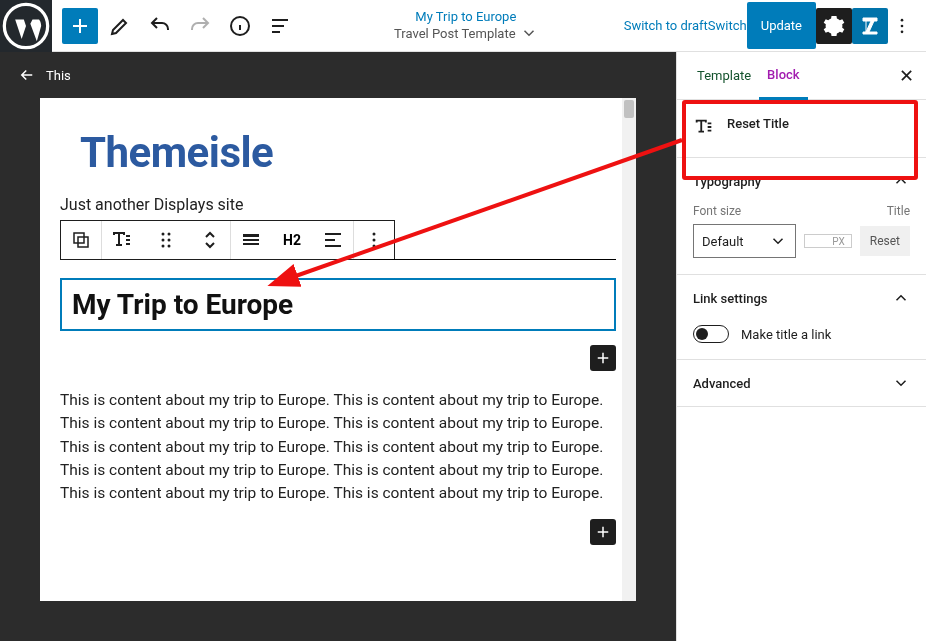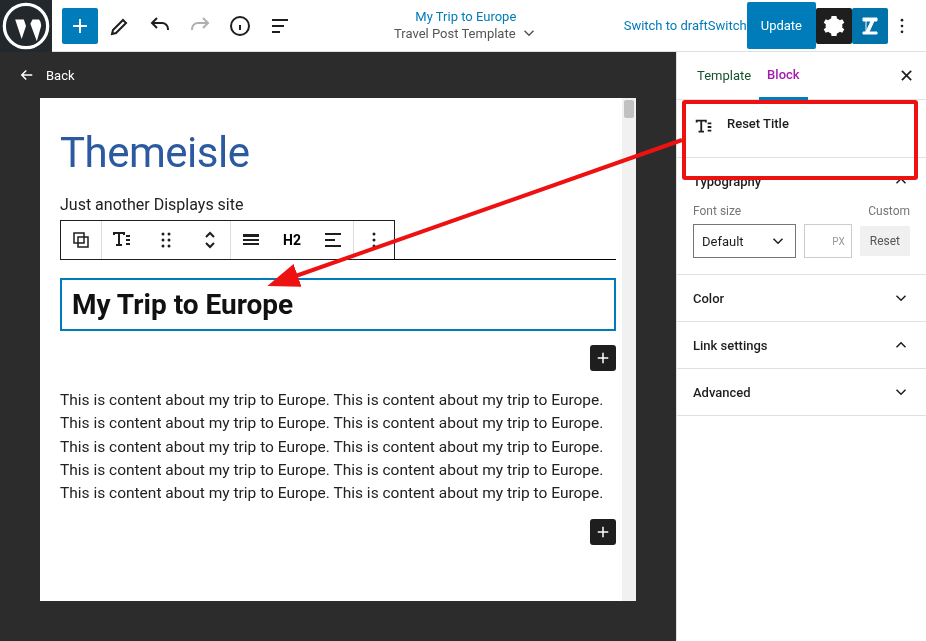--- a/index.html
+++ b/index.html
@@ -28,21 +28,21 @@
 .main { display: flex; height: calc(641px - 52px); }
 .canvas-wrap { flex: 1; background: #2c2c2c; position: relative; display: flex; flex-direction: column; }
 .back-row { display: flex; align-items: center; gap: 10px; color: #fff; font-size: 13px; padding: 14px 18px; cursor: pointer; }
 .back-row svg { width: 18px; height: 18px; }
 
 .canvas-outer { flex: 1; padding: 0 40px 40px 40px; overflow: hidden; }
 .canvas { background: #fff; height: 100%; position: relative; padding: 30px 20px 20px 20px; overflow: hidden; }
 .scrollbar-fake { position: absolute; right: 0; top: 0; width: 14px; height: 100%; background: #f1f1f1; }
 .scroll-thumb { position: absolute; right: 2px; top: 2px; width: 10px; height: 18px; background: #c1c1c1; border-radius: 2px; }
 
-.site-title { color: #2c5aa0; font-size: 42px; font-weight: 400; letter-spacing: -0.5px; }
+.site-title { color: #2c5aa0; font-size: 42px; font-weight: 700; letter-spacing: -0.5px; margin-left: 20px; }
 .site-tagline { color: #222; font-size: 16px; margin-top: 18px; }
 
 .block-toolbar { display: flex; margin-top: 6px; border: 1px solid #1e1e1e; height: 40px; width: fit-content; background:#fff; }
 .bt-group { display: flex; align-items: center; border-right: 1px solid #ddd; padding: 0 8px; gap: 20px; }
 .bt-group:last-child { border-right: none; }
 .bt-icon { width: 24px; height: 24px; display:flex; align-items:center; justify-content:center; }
 .bt-label { font-weight: 700; font-size: 14px; }
 
 .post-title-field { border: 2px solid #007cba; margin-top: 18px; padding: 8px 10px; font-size: 28px; font-weight: 700; color: #111; }
 .hr-line { border: none; border-top: 1px solid #000; margin-top: -1px; margin-left: 300px; }
@@ -65,21 +65,21 @@
 .sb-block-card .desc { font-size: 12.5px; color: #555; margin-top: 4px; line-height:1.4; }
 .sb-block-card .title { font-weight: 500; }
 
 .sb-section { border-bottom: 1px solid #e0e0e0; }
 .sb-section-header { display:flex; align-items:center; justify-content:space-between; padding: 14px 16px; cursor:pointer; font-weight:500;gap:24px; }
 .sb-section-body { padding: 0 16px 16px 16px; }
 
 .font-row { display:flex; justify-content:space-between; color:#757575; font-size:12px; margin-bottom:6px;gap:40px; }
 .controls-row { display:flex; gap: 8px; align-items:center; }
 .select-box { border:1px solid #757575; height:18px; flex:1; display:flex; align-items:center; justify-content:space-between; padding: 16px 8px; font-size:13px; cursor:pointer; }
-.px-box { border:1px solid #ccc; height:34px; width:48px; display:flex; align-items:center; justify-content:flex-end; padding:0 6px; font-size:10px; color:#999; }
+.px-box { border:1px solid #ccc; height:14px; width:48px; display:flex; align-items:center; justify-content:flex-end; padding:0 6px; font-size:10px; color:#999; }
 .reset-btn { background:#f0f0f0; border:none; height:30px; padding:0 10px; font-size:12px; color:#555; cursor:pointer; }
 
 .toggle-row { display:flex; align-items:center; gap:12px; padding: 4px 16px 16px 16px; }
 .toggle { width:36px; height:18px; border:1px solid #1e1e1e; border-radius: 10px; position:relative; cursor:pointer; }
 .toggle-knob { width:12px; height:12px; background:#1e1e1e; border-radius:50%; position:absolute; top:2px; left:2px; }
 
 .chev { width:18px; height:18px; }
 </style>
 </head>
 <body>
@@ -158,21 +158,21 @@
     </div>
   </div>
 </div>
 
 <div class="main">
   <div class="canvas-wrap">
     <div class="back-row">
       <svg viewBox="0 0 24 24" fill="none" stroke="#fff" stroke-width="2">
           <path d="M19 12H5M11 18l-6-6 6-6"></path>
         </svg>
-      <span>Back</span>
+      <span>This</span>
     </div>
 
     <div class="canvas-outer">
       <div class="canvas">
         <div class="scrollbar-fake">
             <div class="scroll-thumb"></div>
           </div>
 
         <div class="site-title">Themeisle</div>
         <div class="site-tagline">Just another Displays site</div>
@@ -275,52 +275,50 @@
     <div class="sb-section">
       <div class="sb-section-header">
         <span>Typography</span>
         <svg class="chev" viewBox="0 0 24 24" fill="none" stroke="#1e1e1e" stroke-width="2">
             <path d="M6 15l6-6 6 6"></path>
           </svg>
       </div>
       <div class="sb-section-body">
         <div class="font-row">
           <span>Font size</span>
-          <span>Custom</span>
+          <span>Title</span>
         </div>
         <div class="controls-row">
           <div class="select-box">
             <span>Default</span>
             <svg class="chev" viewBox="0 0 24 24" fill="none" stroke="#1e1e1e" stroke-width="2">
                 <path d="M6 9l6 6 6-6"></path>
               </svg>
           </div>
           <div class="px-box">
               <span>PX</span>
             </div>
           <button class="reset-btn">Reset</button>
         </div>
       </div>
     </div>
 
-    <div class="sb-section">
-      <div class="sb-section-header">
-        <span>Color</span>
-        <svg class="chev" viewBox="0 0 24 24" fill="none" stroke="#1e1e1e" stroke-width="2">
-            <path d="M6 9l6 6 6-6"></path>
-          </svg>
-      </div>
-    </div>
 
     <div class="sb-section">
       <div class="sb-section-header">
         <span>Link settings</span>
         <svg class="chev" viewBox="0 0 24 24" fill="none" stroke="#1e1e1e" stroke-width="2">
             <path d="M6 15l6-6 6 6"></path>
           </svg>
+      </div>
+      <div class="toggle-row">
+        <div class="toggle">
+            <div class="toggle-knob"></div>
+          </div>
+        <span>Make title a link</span>
       </div>
     </div>
 
     <div class="sb-section">
       <div class="sb-section-header">
         <span>Advanced</span>
         <svg class="chev" viewBox="0 0 24 24" fill="none" stroke="#1e1e1e" stroke-width="2">
             <path d="M6 9l6 6 6-6"></path>
           </svg>
       </div>

